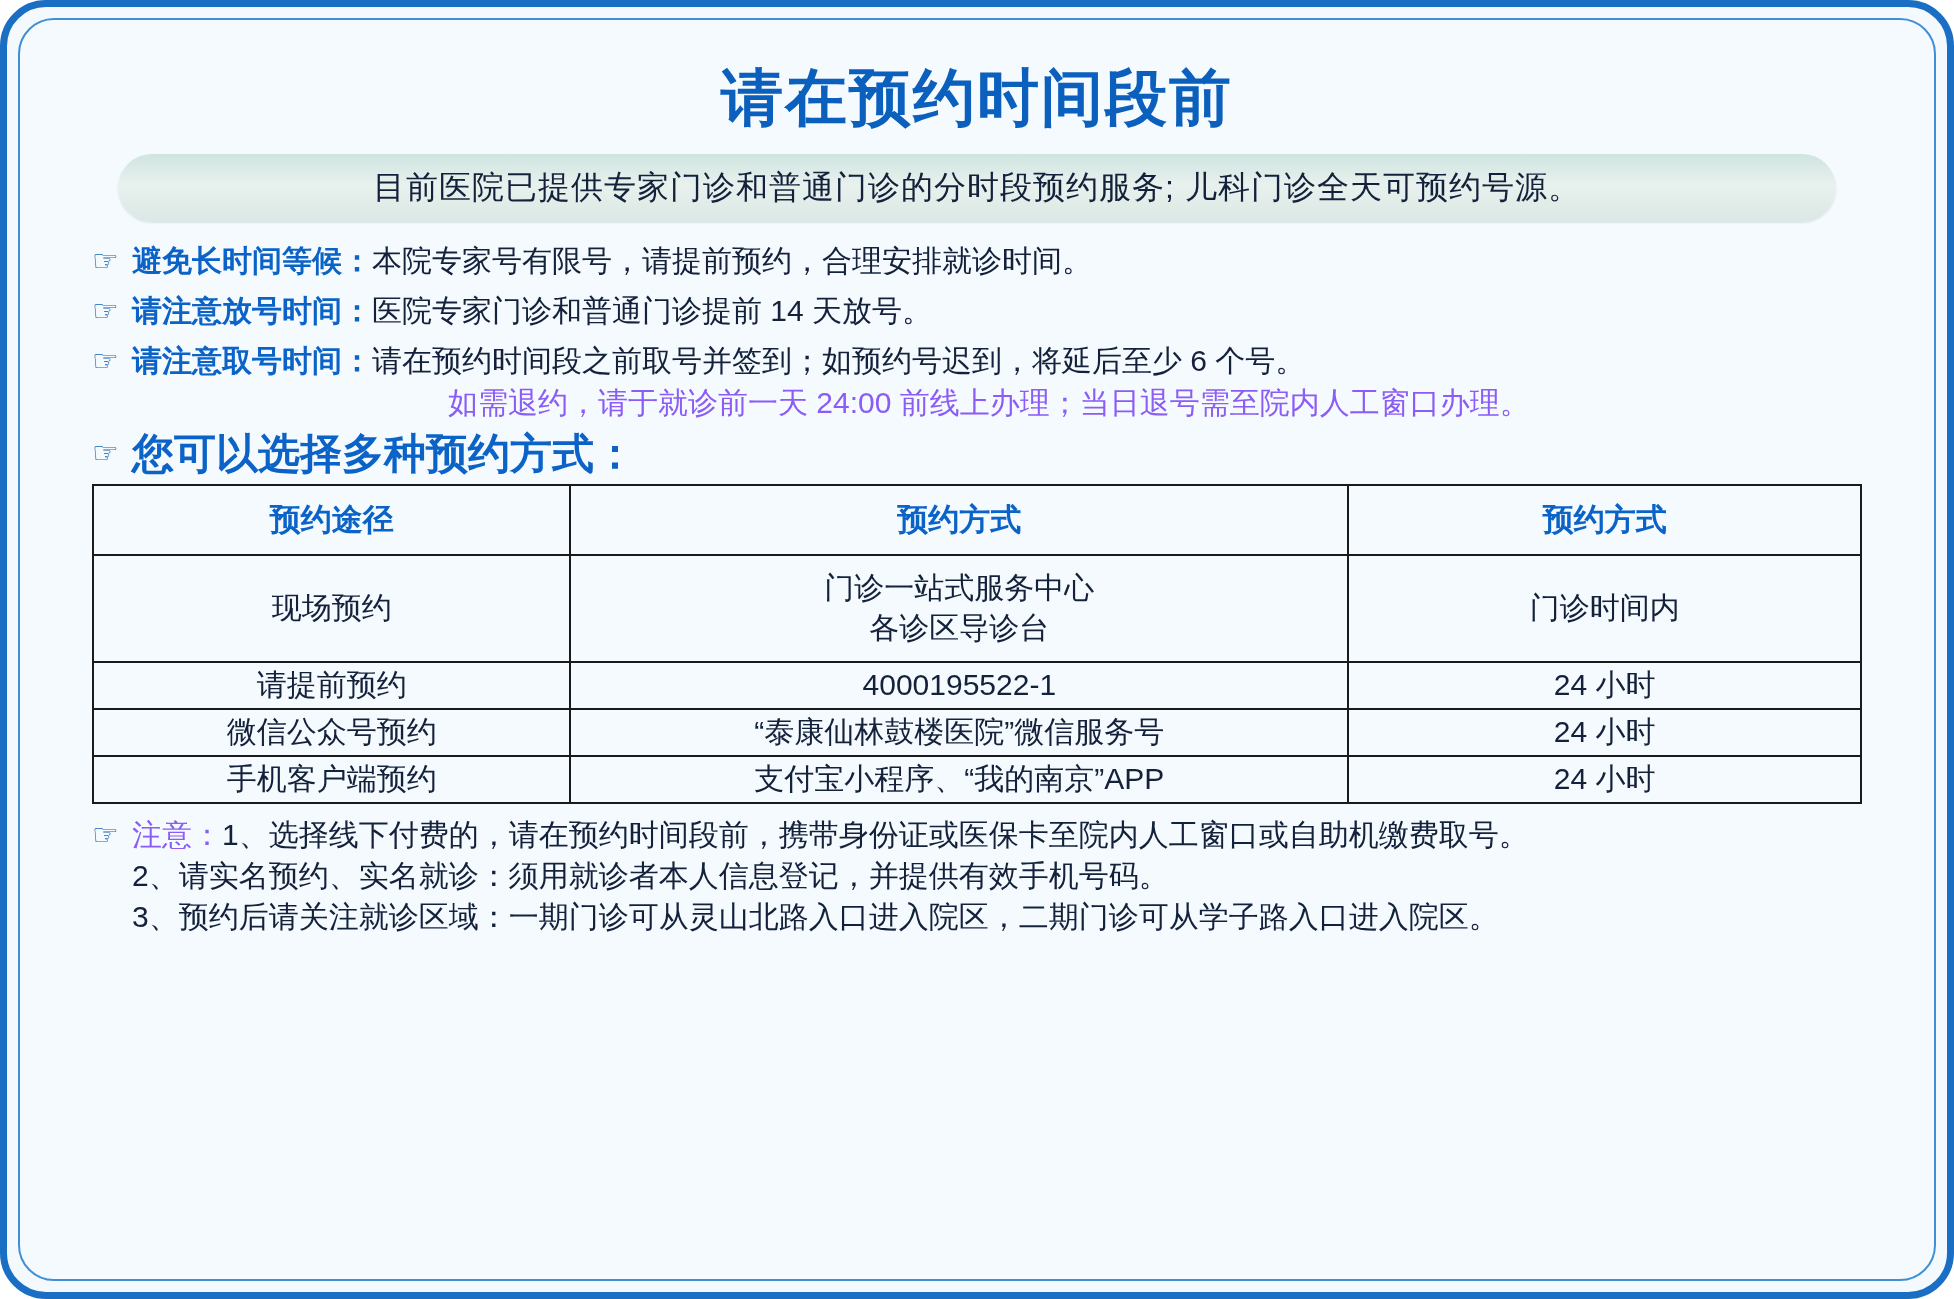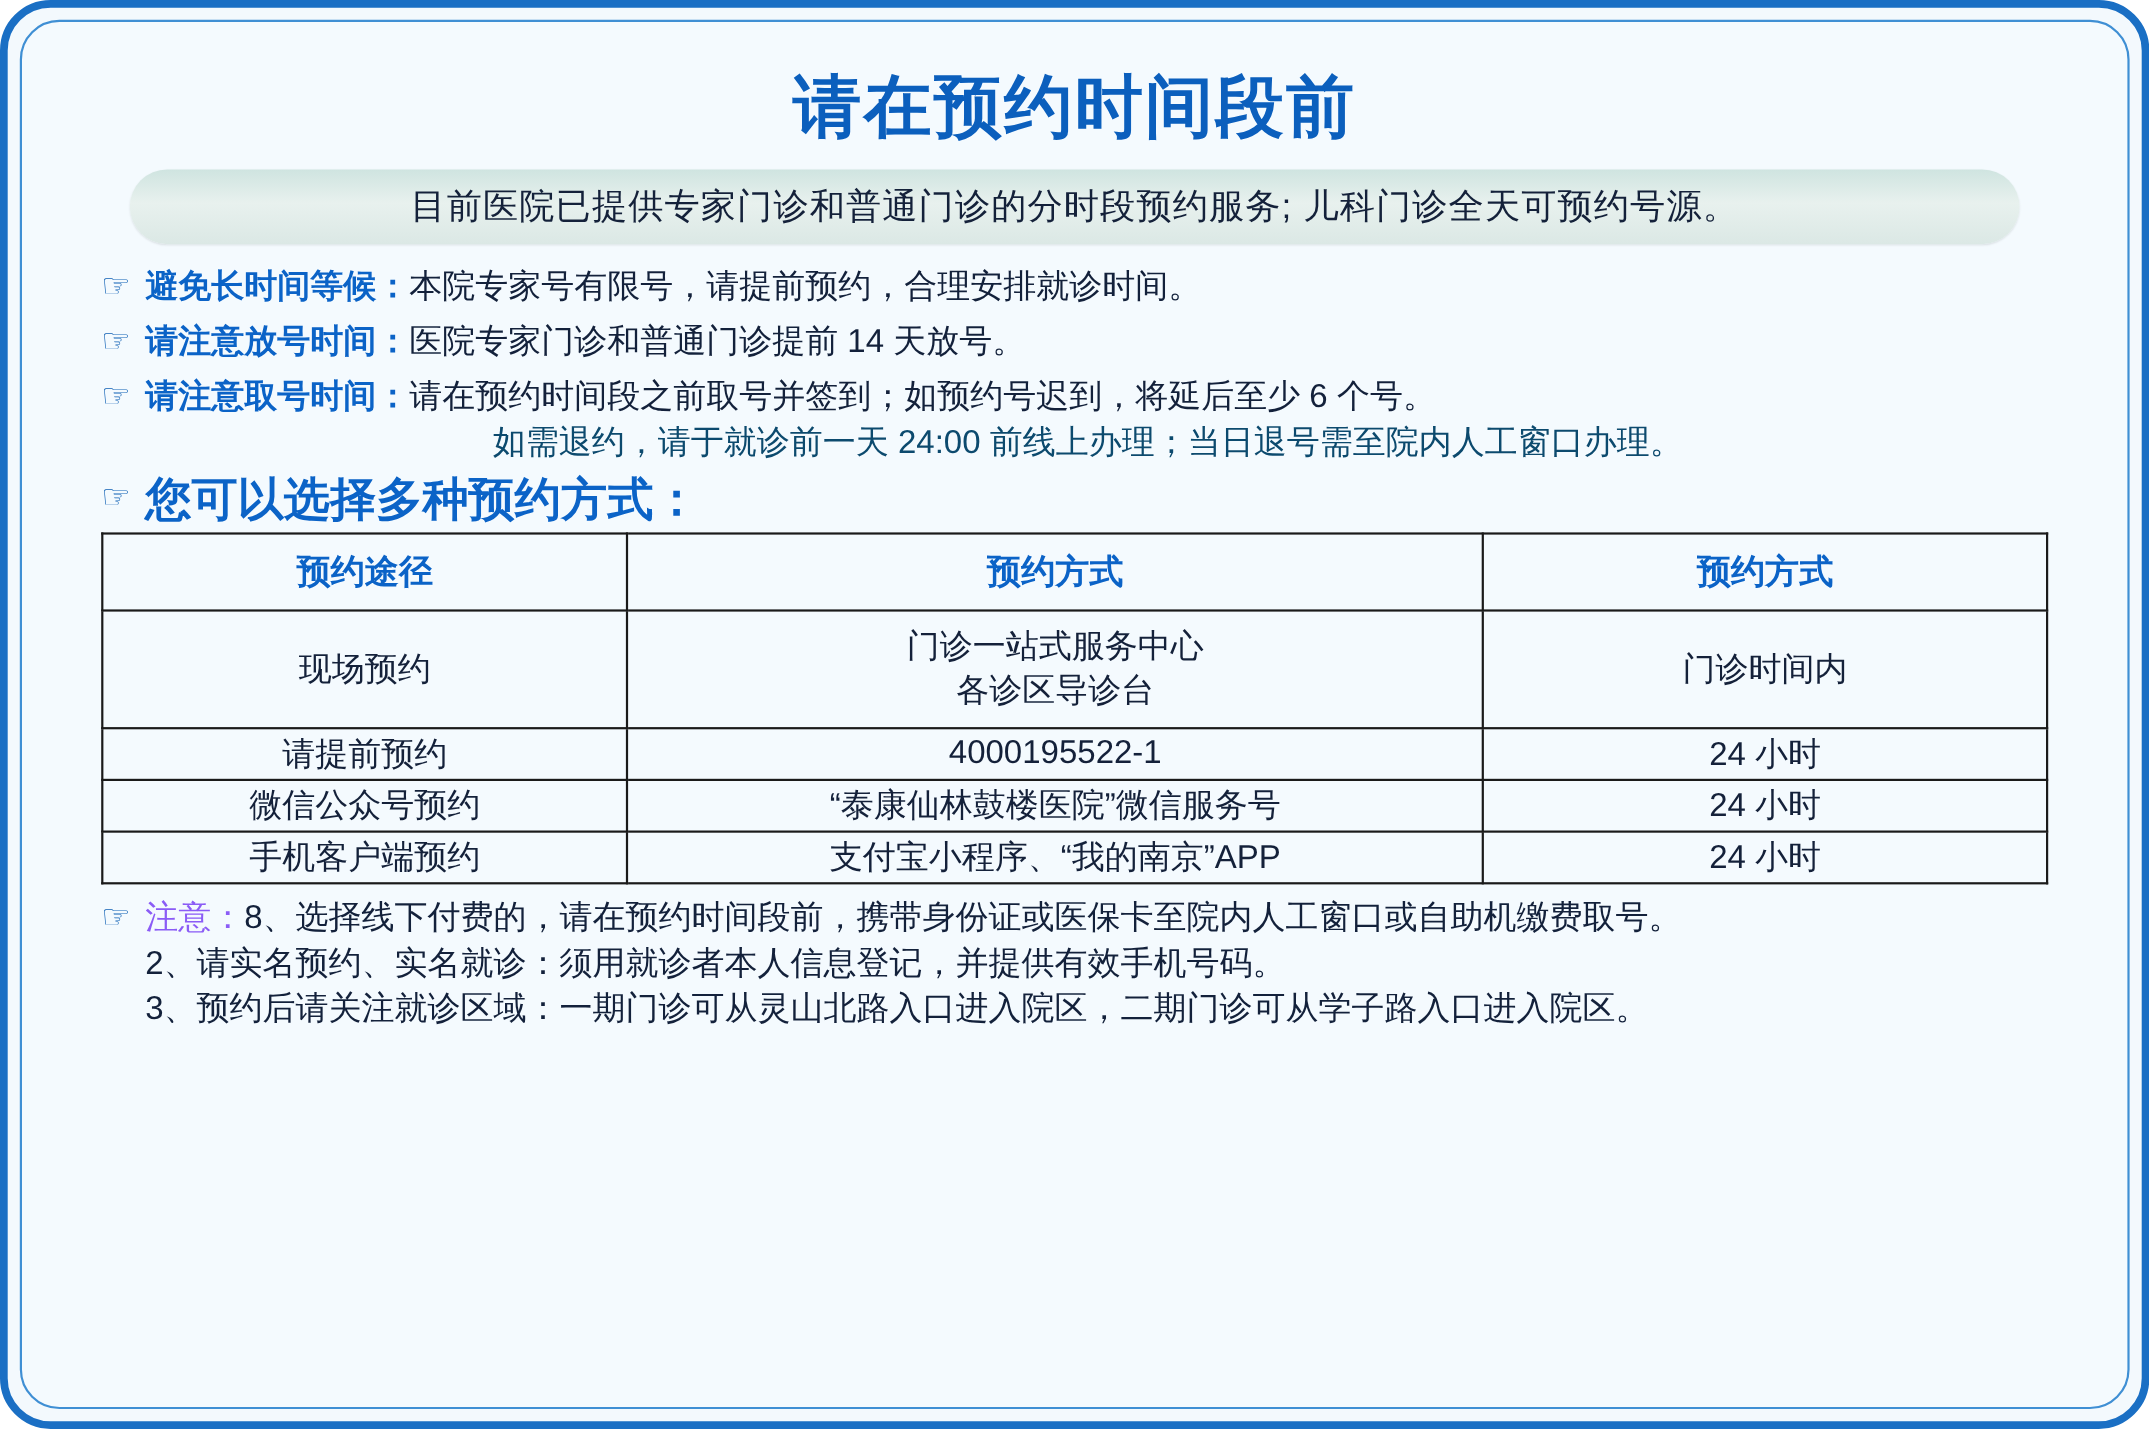--- a/index.html
+++ b/index.html
@@ -87,21 +87,21 @@
     font-size: 30px;
     line-height: 42px;
     white-space: nowrap;
   }
   .btext {
     color: #13213b;
     font-size: 30px;
     line-height: 42px;
   }
   .btext-indent {
-    color: #0c4a6e;
+    color: #8b5cf6;
     font-size: 30px;
     line-height: 42px;
     padding-left: 316px;
   }
   .bullet-title {
     color: #0b63c7;
     font-weight: bold;
     font-size: 42px;
     line-height: 44px;
   }
@@ -237,21 +237,21 @@
             <td>支付宝小程序、“我的南京”APP</td>
             <td>24 小时</td>
           </tr>
         </tbody>
       </table>
 
       <div class="notes">
         <span class="hand">☞</span>
         <div class="notes-body">
           <div class="note-line note-hang">
-            <span class="note-first-label">注意：</span><span>8、选择线下付费的，请在预约时间段前，携带身份证或医保卡至院内人工窗口或自助机缴费取号。</span>
+            <span class="note-first-label">注意：</span><span>1、选择线下付费的，请在预约时间段前，携带身份证或医保卡至院内人工窗口或自助机缴费取号。</span>
           </div>
           <div class="note-line">2、请实名预约、实名就诊：须用就诊者本人信息登记，并提供有效手机号码。</div>
           <div class="note-line">3、预约后请关注就诊区域：一期门诊可从灵山北路入口进入院区，二期门诊可从学子路入口进入院区。</div>
         </div>
       </div>
 
     </div>
   </div>
 </div>
 

